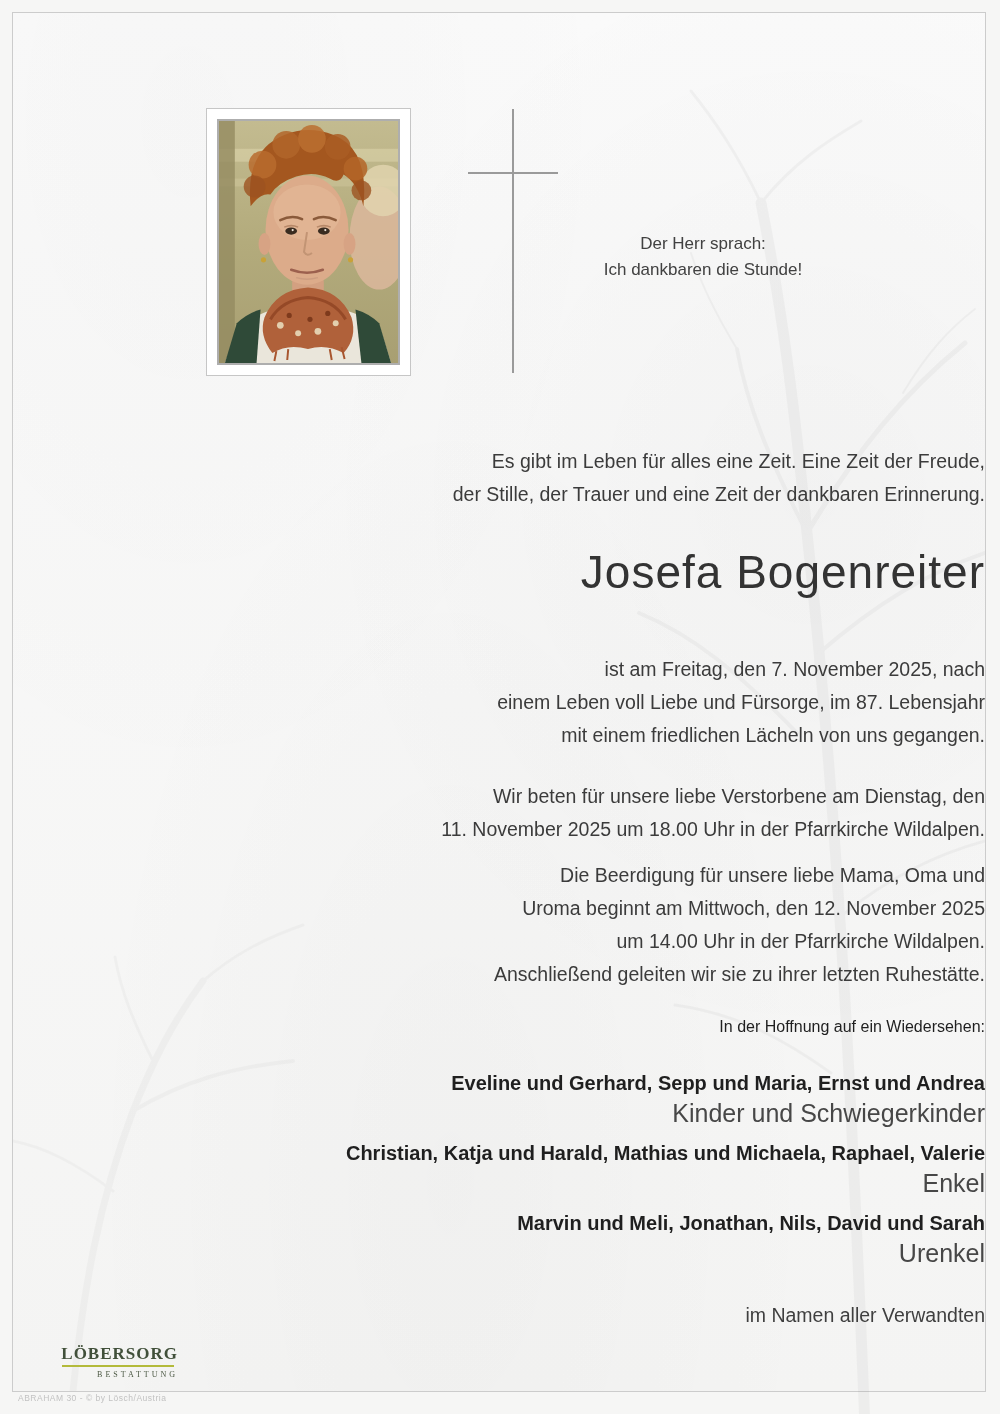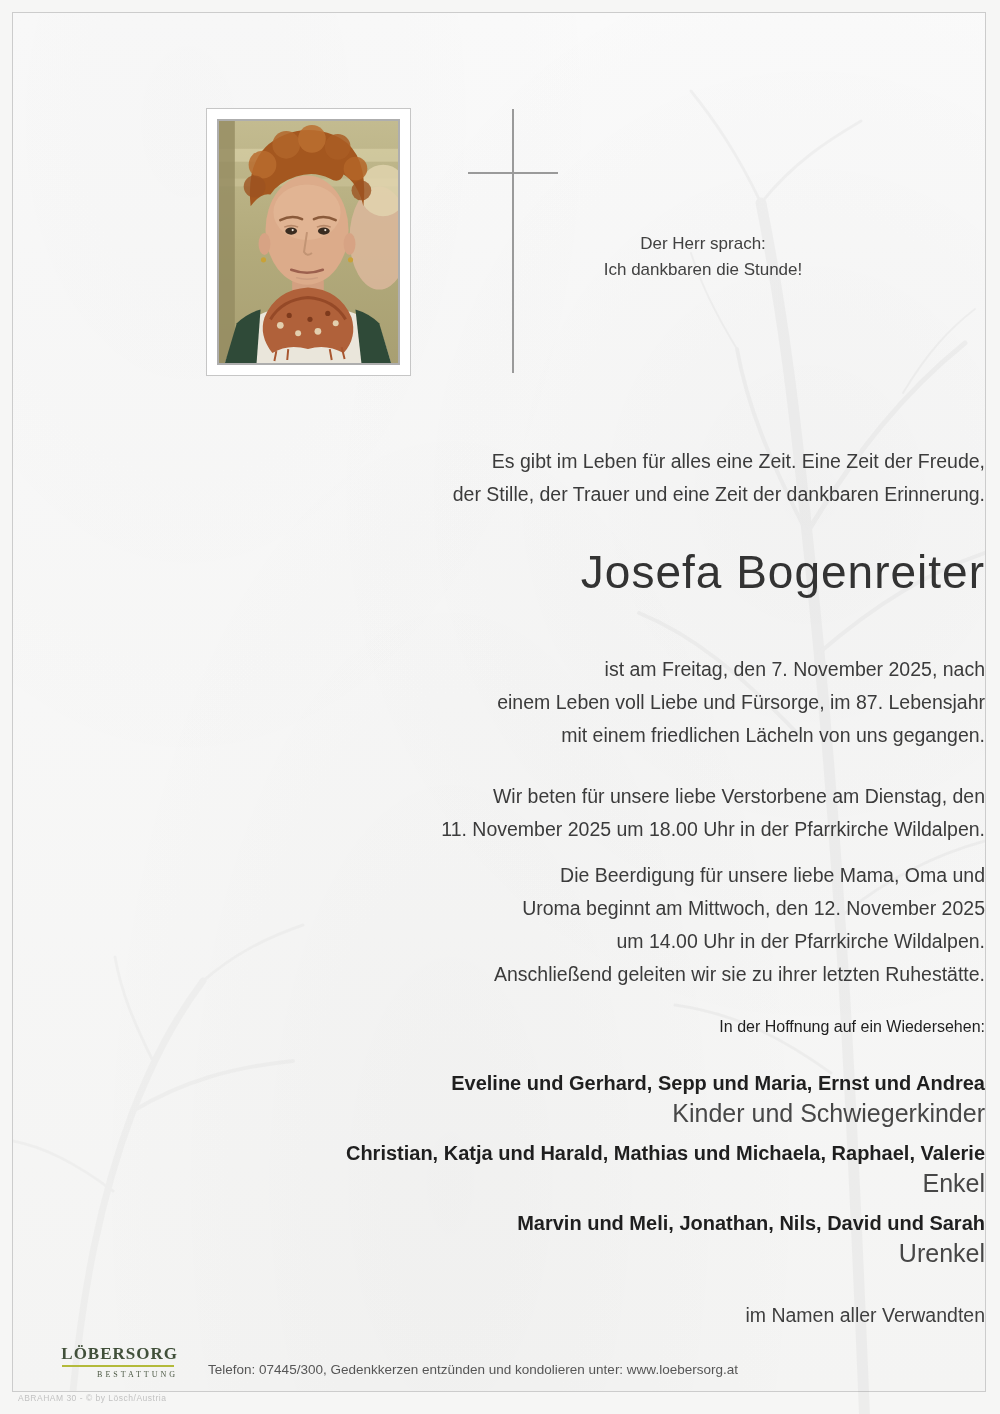--- a/index.html
+++ b/index.html
@@ -239,17 +239,16 @@
 
     <div class="closing">im Namen aller Verwandten</div>
   </div>
 
   <div class="logo">
     <div class="logo-name">LÖBERSORG</div>
     <div class="logo-rule"></div>
     <div class="logo-sub">BESTATTUNG</div>
   </div>
 
-  <div class="footer-contact">Telefon: 07445/300, Gedenkkerzen entzünden und kondolieren unter: www.loebersorg.at</div>
 
 </div>
 
 <div class="print-credit">ABRAHAM 30 - © by Lösch/Austria</div>
 
 </body></html>

